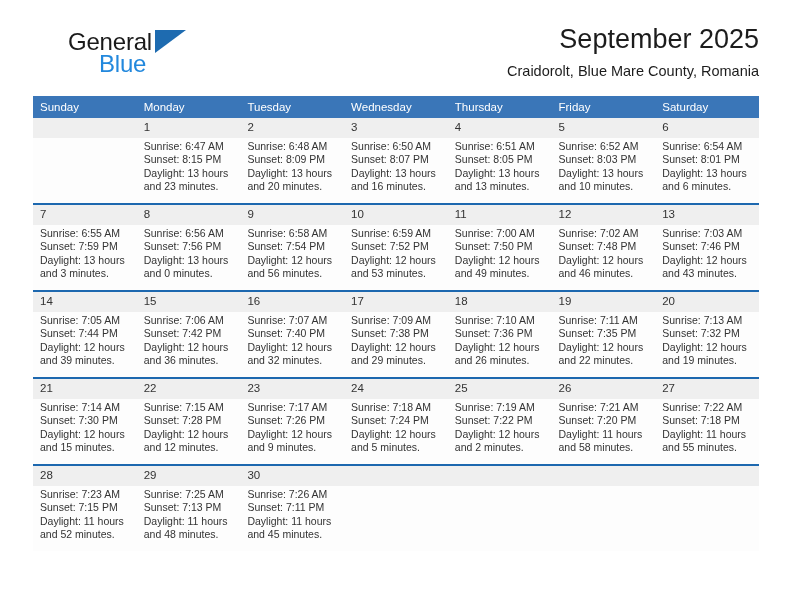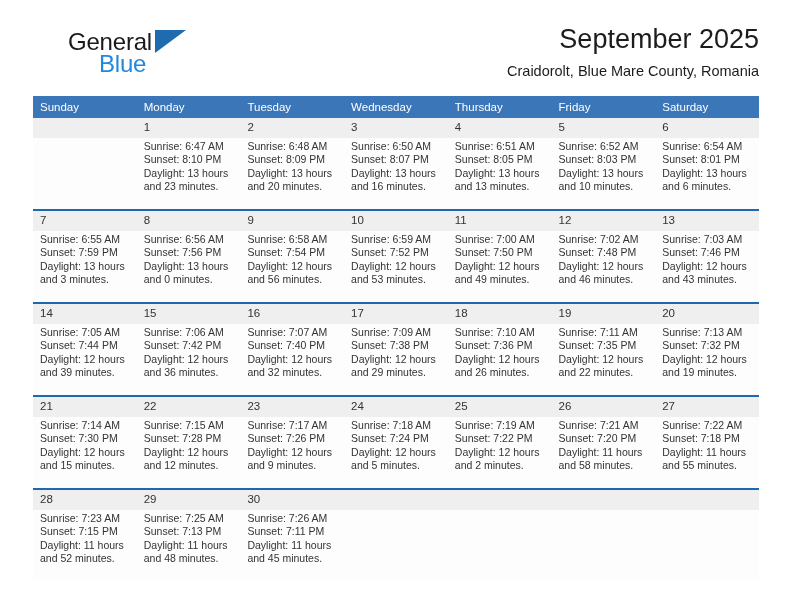--- a/index.html
+++ b/index.html
@@ -117,21 +117,21 @@
     height: 15px;
     padding: 3px 0 2px 7px;
     font-size: 11.5px;
     color: #333333;
     border: none;
     vertical-align: top;
   }
 
   .info-row td {
     background: #fdfdfd;
-    padding: 2px 6px 7px 7px;
+    padding: 2px 6px 1px 7px;
     font-size: 10.5px;
     line-height: 13.4px;
     color: #333333;
     border: none;
     vertical-align: top;
     height: 62px;
   }
 
   .info-line {
     white-space: nowrap;
@@ -179,21 +179,21 @@
           <td>2</td>
           <td>3</td>
           <td>4</td>
           <td>5</td>
           <td>6</td>
         </tr>
         <tr class="info-row">
           <td></td>
           <td>
             <div class="info-line">Sunrise: 6:47 AM</div>
-            <div class="info-line">Sunset: 8:10 PM</div>
+            <div class="info-line">Sunset: 8:15 PM</div>
             <div class="daylight-line">Daylight: 13 hours</div>
             <div class="daylight-line">and 23 minutes.</div>
           </td>
           <td>
             <div class="info-line">Sunrise: 6:48 AM</div>
             <div class="info-line">Sunset: 8:09 PM</div>
             <div class="daylight-line">Daylight: 13 hours</div>
             <div class="daylight-line">and 20 minutes.</div>
           </td>
           <td>

